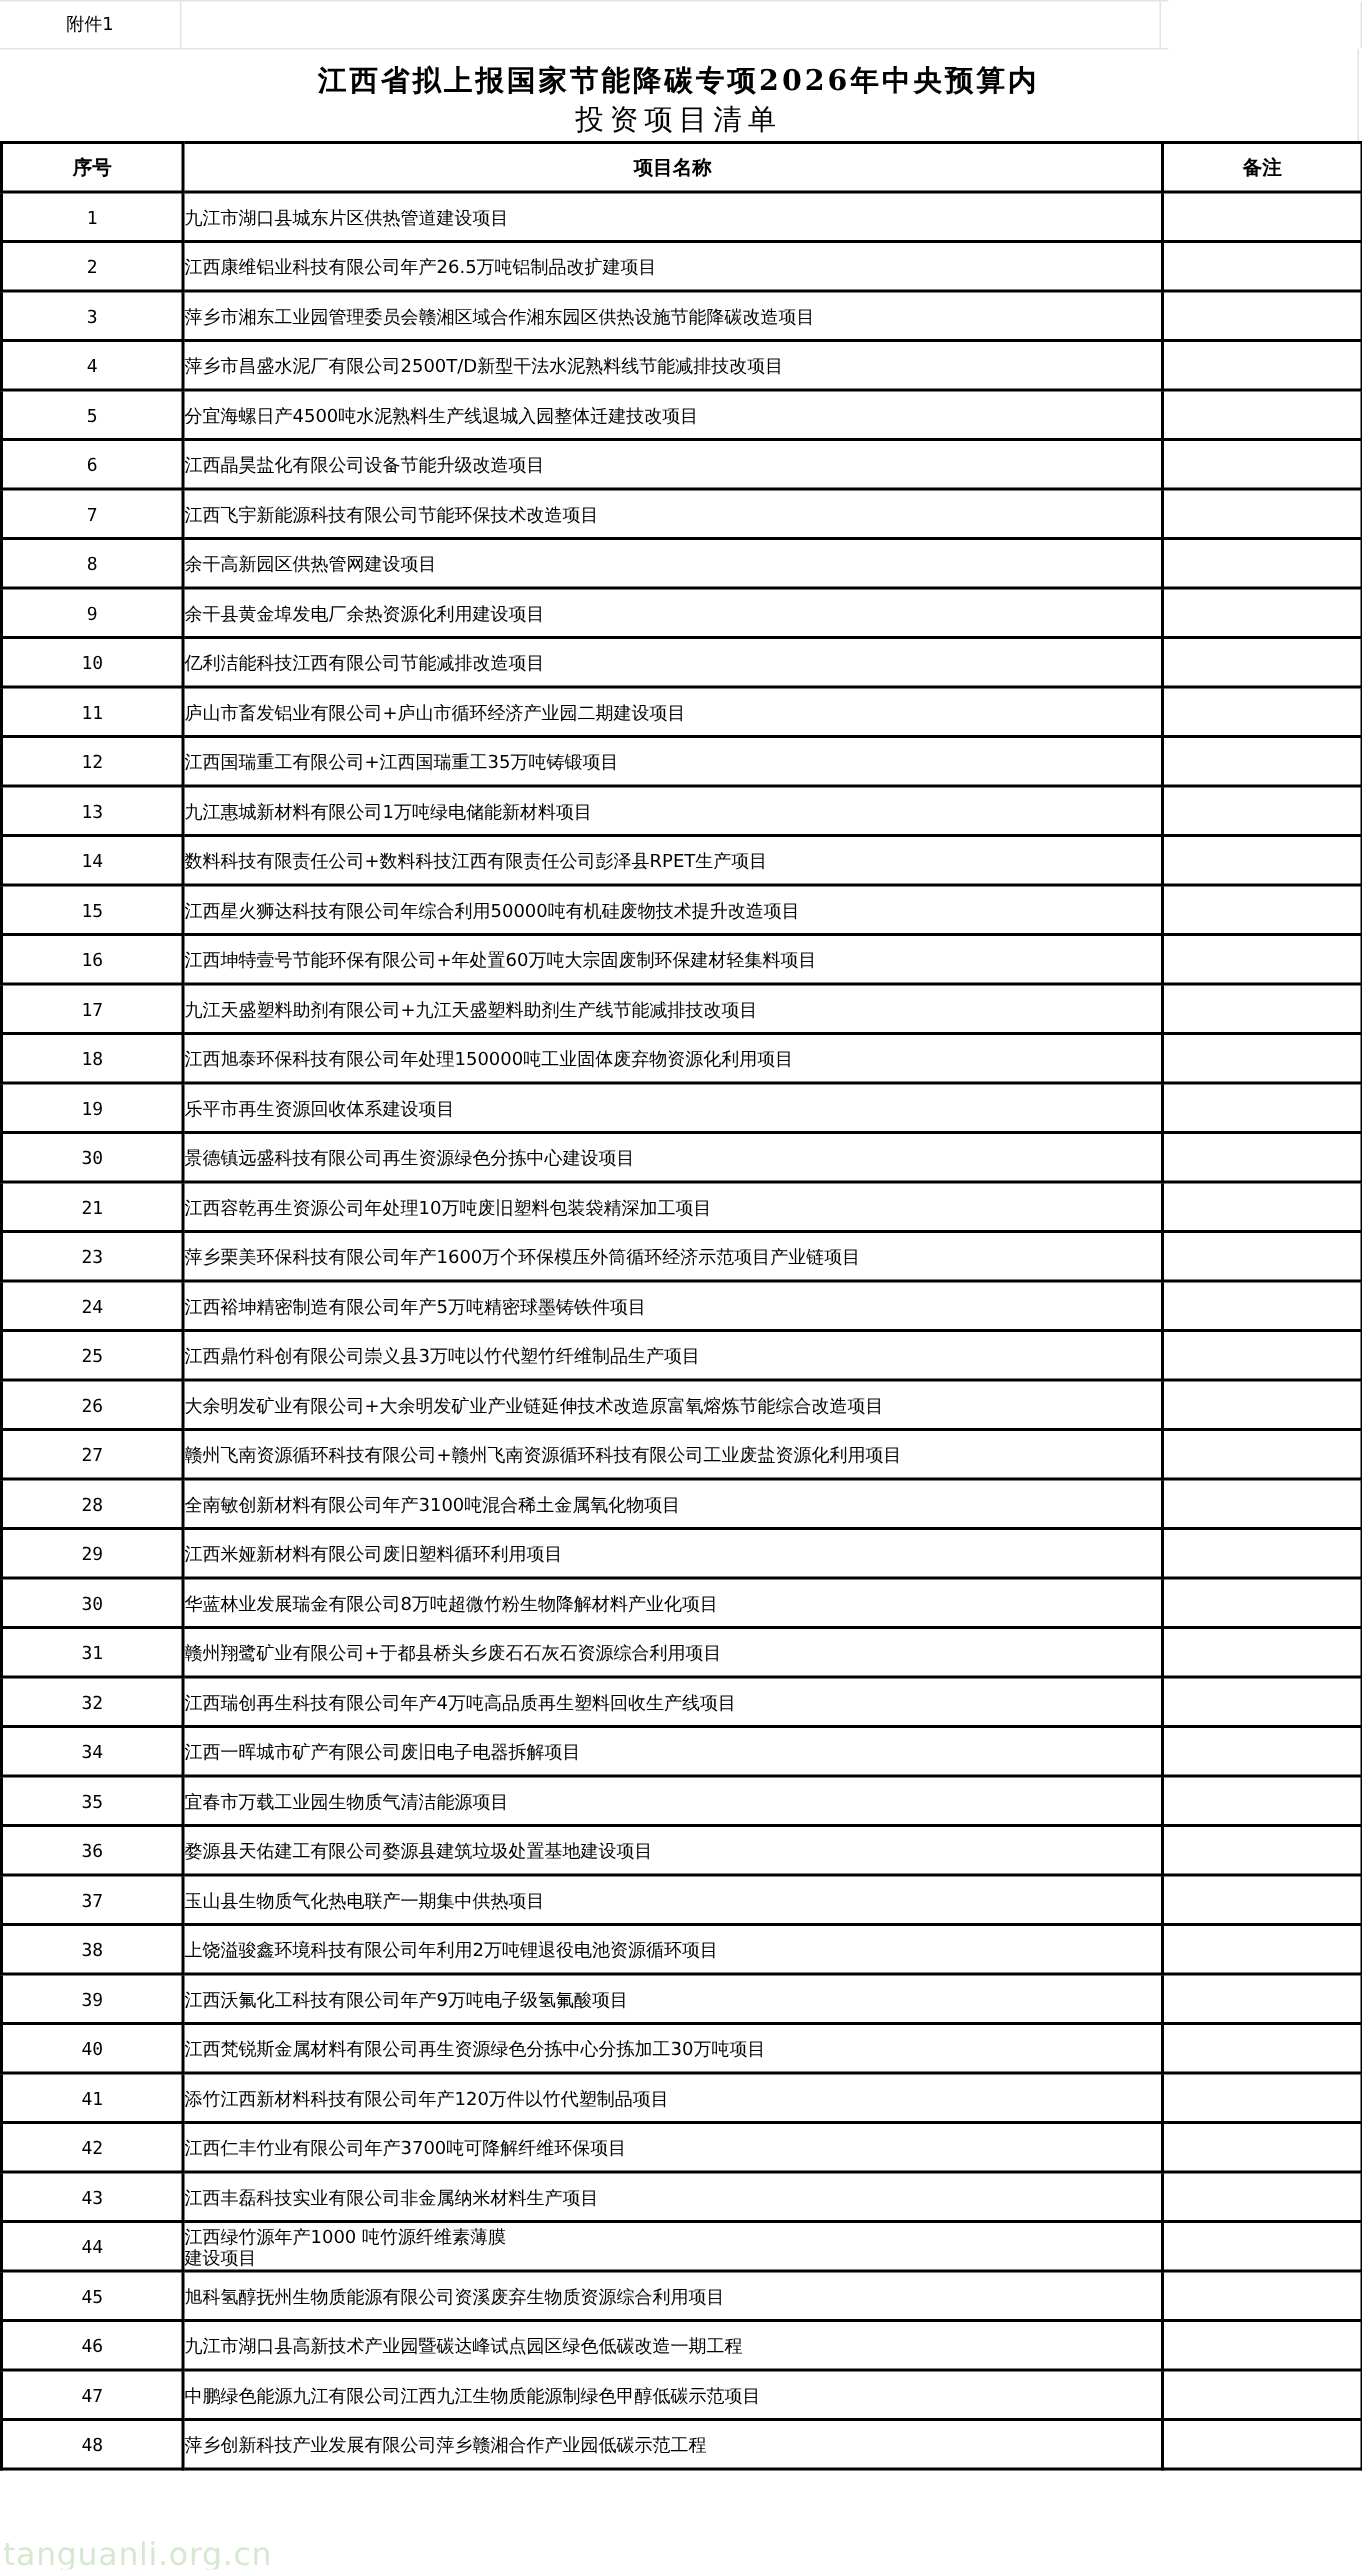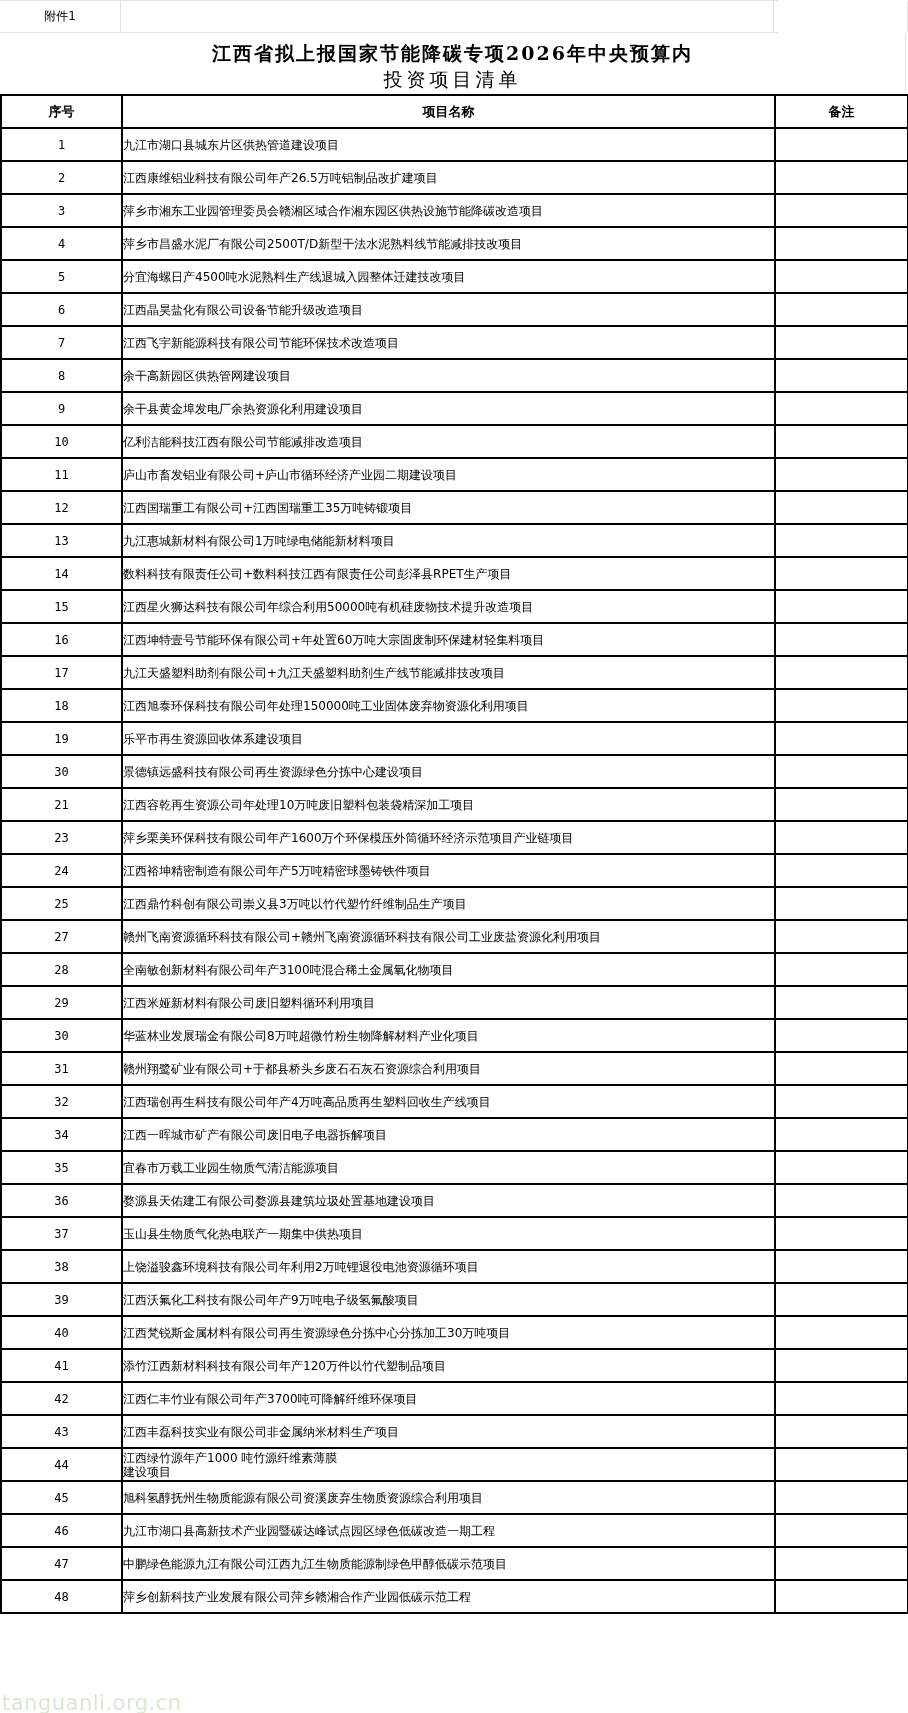--- a/index.html
+++ b/index.html
@@ -175,20 +175,25 @@
           <td class="no">24</td>
           <td class="name">江西裕坤精密制造有限公司年产5万吨精密球墨铸铁件项目</td>
           <td class="note"></td>
         </tr>
         <tr>
           <td class="no">25</td>
           <td class="name">江西鼎竹科创有限公司崇义县3万吨以竹代塑竹纤维制品生产项目</td>
           <td class="note"></td>
         </tr>
         <tr>
+          <td class="no">26</td>
+          <td class="name">大余明发矿业有限公司+大余明发矿业产业链延伸技术改造原富氧熔炼节能综合改造项目</td>
+          <td class="note"></td>
+        </tr>
+        <tr>
           <td class="no">27</td>
           <td class="name">赣州飞南资源循环科技有限公司+赣州飞南资源循环科技有限公司工业废盐资源化利用项目</td>
           <td class="note"></td>
         </tr>
         <tr>
           <td class="no">28</td>
           <td class="name">全南敏创新材料有限公司年产3100吨混合稀土金属氧化物项目</td>
           <td class="note"></td>
         </tr>
         <tr>

